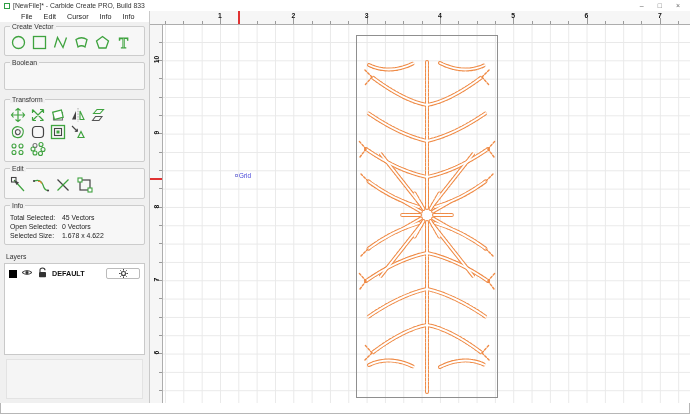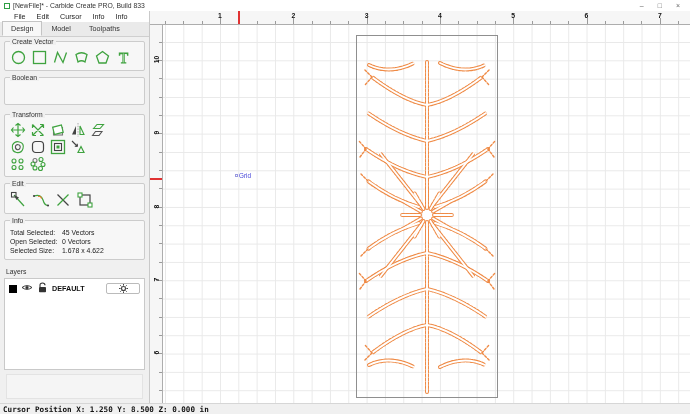--- a/index.html
+++ b/index.html
@@ -9,21 +9,21 @@
 
   
   .titlebar { height:11px; display:flex; align-items:center; padding:0 4px; background:#fff; font-size:6.8px; color:#333; }
   .app-icon { width:6px; height:6px; border:1px solid #2f9e44; margin-right:3px; flex:0 0 auto; }
   .win-controls { margin-left:auto; display:flex; gap:14px; color:#666; font-size:7px; padding-right:6px; }
   .win-controls span { cursor:default; }
 
   
   .main { display:flex; height:392px; }
   .left { width:150px; flex:0 0 150px; background:#f0f0f0; border-right:1px solid #c9c9c9; display:flex; flex-direction:column; }
-  .menubar { height:11px; background:#fff; display:flex; align-items:center; gap:1px; padding-left:9px; }
+  .menubar { height:11px; background:#fff; display:flex; align-items:center; gap:1px; padding-left:16px; }
   .menubar span { padding:0 5px; font-size:7.2px; color:#222; }
   .tabs { height:15px; display:flex; align-items:flex-end; background:#eaeaea; border-bottom:1px solid #cfcfcf; padding-left:2px; }
   .tab { padding:2px 8px 2px 8px; font-size:7.2px; color:#333; border:1px solid transparent; }
   .tab.active { background:#f7f7f7; border-color:#c4c4c4; border-bottom-color:#f7f7f7; }
 
   .panel { flex:1; padding:4px 4px 0 4px; display:flex; flex-direction:column; }
   .groupbox { position:relative; border:1px solid #ccc; border-radius:2px; background:#f7f7f7; margin-bottom:6px; padding:6px 4px 3px 5px; }
   .groupbox > .gb-label { position:absolute; top:-4px; left:5px; background:#f0f0f0; padding:0 2px; font-size:6.8px; color:#333; line-height:7px; }
   .iconrow { display:flex; align-items:center; gap:4px; margin:1px 0; }
   .iconrow svg { display:block; }
@@ -83,25 +83,20 @@
 
     <div class="left">
       <div class="menubar">
         <span>File</span>
         <span>Edit</span>
         <span>Cursor</span>
         <span>Info</span>
         <span>Info</span>
       </div>
 
-      <div class="tabs">
-        <div class="tab active">Design</div>
-        <div class="tab">Model</div>
-        <div class="tab">Toolpaths</div>
-      </div>
 
       <div class="panel">
 
         <div class="groupbox">
           <span class="gb-label">Create Vector</span>
           <div class="iconrow">
             <span class="tool">
                 <svg width="17" height="17">
                   <circle cx="8.5" cy="8.5" r="6" fill="none" stroke="#3fa33f" stroke-width="1.3"></circle>
                 </svg>
@@ -463,16 +458,13 @@
             <path d="M132 246 L138 254" fill="none" stroke="#ef8a45" stroke-width="1.4" stroke-dasharray="2.2 1.7" stroke-linecap="round"></path>
             <path d="M16 318 L8 326" fill="none" stroke="#ef8a45" stroke-width="1.4" stroke-dasharray="2.2 1.7" stroke-linecap="round"></path>
             <path d="M16 318 L9 310" fill="none" stroke="#ef8a45" stroke-width="1.4" stroke-dasharray="2.2 1.7" stroke-linecap="round"></path>
             <path d="M126 318 L134 326" fill="none" stroke="#ef8a45" stroke-width="1.4" stroke-dasharray="2.2 1.7" stroke-linecap="round"></path>
             <path d="M126 318 L133 310" fill="none" stroke="#ef8a45" stroke-width="1.4" stroke-dasharray="2.2 1.7" stroke-linecap="round"></path>
           </svg>
       </div>
     </div>
   </div>
 
-  <div class="statusbar">
-    <span>Cursor Position X: 1.250 Y: 8.500 Z: 0.000 in</span>
-  </div>
 </div>
 
 </body></html>

